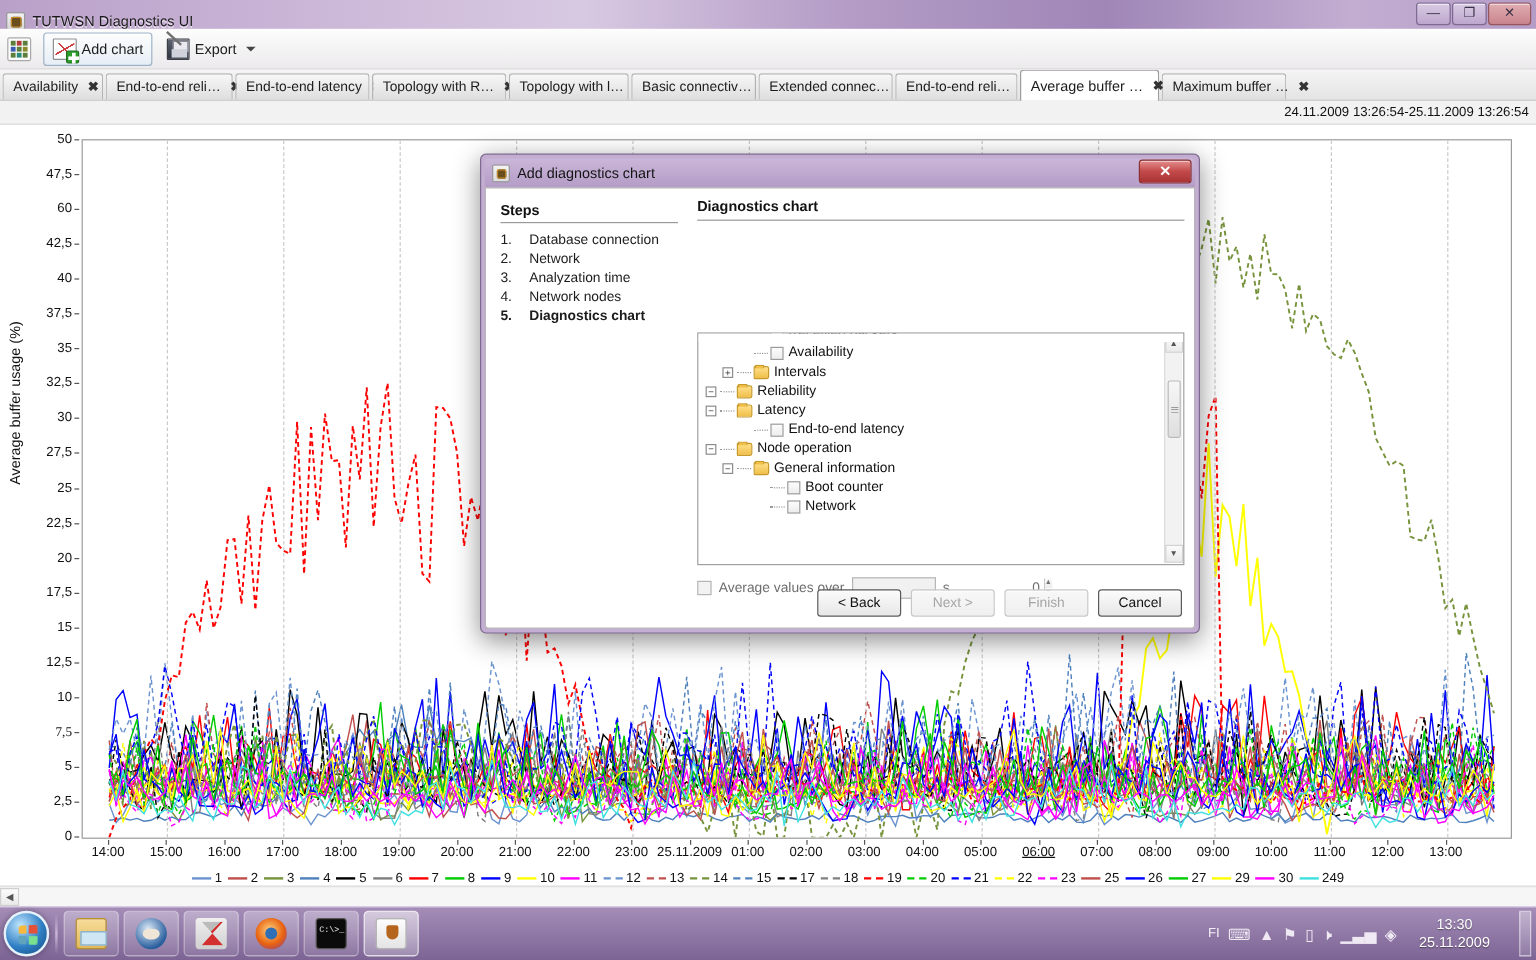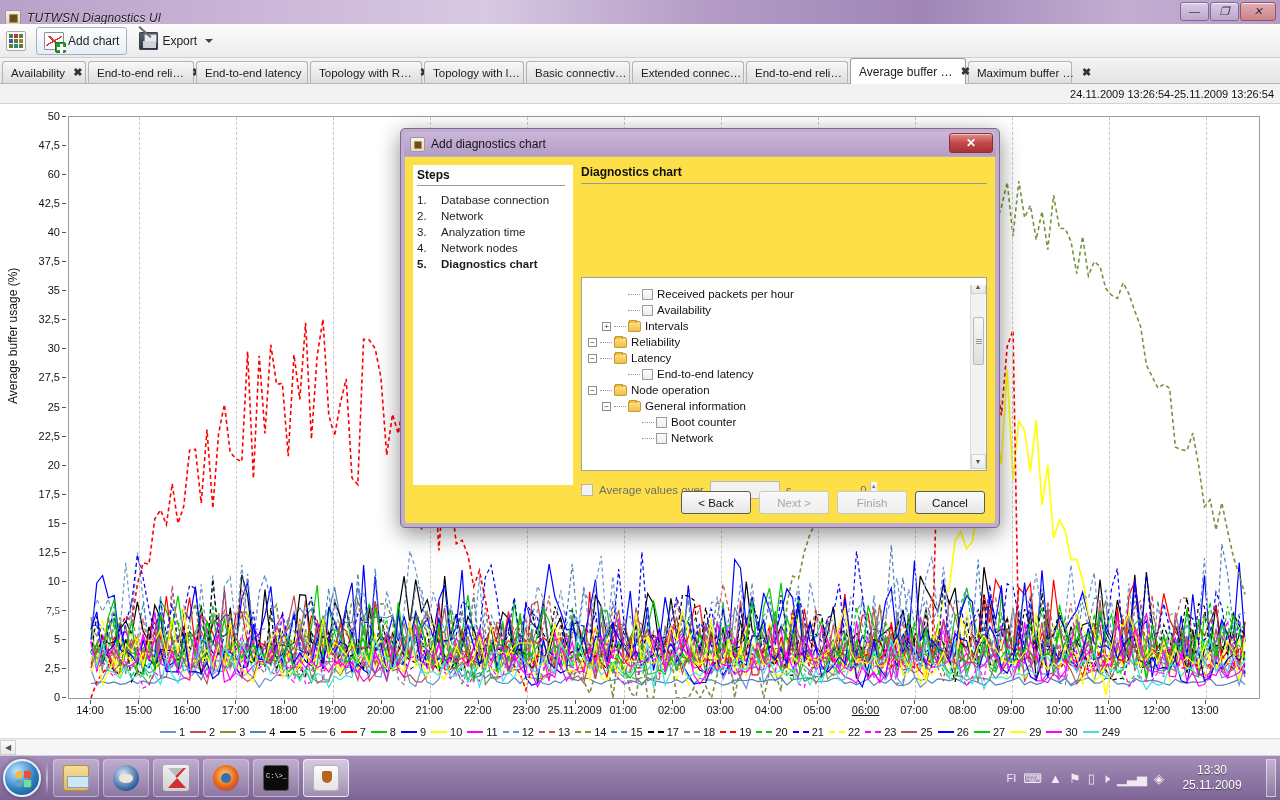--- a/index.html
+++ b/index.html
@@ -15,21 +15,21 @@
     position: relative;
     width: 1280px; height: 800px;
     background: #ffffff;
   }
 
   
   .titlebar {
     position: absolute; left:0; top:0; width:1280px; height:36px;
     background: linear-gradient(to right, #b9a0c8 0%, #c9b4d6 18%, #d8c9e2 38%, #b49cc6 55%, #9f86b7 72%, #c3aed2 88%, #b49cc6 100%);
     border-bottom: 1px solid #8c7aa0;
-    display: flex; align-items: center; font-style: italic;
+    display: flex; align-items: center;
   }
   .titlebar .tb-icon {
     width:16px;height:16px;margin-left:5px;margin-right:6px;
     background: linear-gradient(#f2f2f2,#d4d4d4);
     border:1px solid #9a9a9a; border-radius:2px;
     position: relative;
   }
   .titlebar .tb-icon:after{
     content:"";position:absolute;left:3px;top:3px;width:9px;height:9px;
     background:#6a4f1e; border-radius:2px;
@@ -216,21 +216,21 @@
   .dlg-close{
     position:absolute; right:3px; top:1px; width:44px;height:20px;
     background: linear-gradient(#e48d8d,#c44a4a 48%, #a83333);
     border:1px solid #8b3030; border-radius:3px;
     color:#fff;font-size:12px;font-weight:bold;
     display:flex;align-items:center;justify-content:center;
     box-shadow: inset 0 1px 0 rgba(255,255,255,.5);
   }
   .dlg-body {
     position:absolute; left:3px; top:27px; right:3px; bottom:3px;
-    background:#fde047; border:1px solid #b7b7b7; border-radius:0 0 3px 3px;
+    background:#ffffff; border:1px solid #b7b7b7; border-radius:0 0 3px 3px;
   }
   .steps-pane {
     position:absolute; left:8px; top:8px; width:160px; bottom:38px;
     background:#ffffff; border:none;
   }
   .steps-h { font-size:12px; font-weight:bold; color:#111; padding:3px 0 2px 4px;}
   .steps-rule{height:1px;background:#9a9a9a;margin:1px 8px 6px 4px;}
   .step-row { display:flex; gap:10px; padding:2px 0 2px 4px; font-size:11.5px; color:#1c1c1c;}
   .step-row .num{width:14px;}
   .step-row.current{font-weight:bold;}
@@ -749,26 +749,20 @@
               <div class="tnode" style="padding-left: 34px;">
                 <span class="tog none"></span>
                 <span class="dots"></span>
                 <span class="cbx"></span>
                 <span class="tlabel">Received packets</span>
               </div>
               <div class="tnode" style="padding-left: 34px;">
                 <span class="tog none"></span>
                 <span class="dots"></span>
                 <span class="cbx"></span>
-                <span class="tlabel">Received packets per hour</span>
-              </div>
-              <div class="tnode" style="padding-left: 34px;">
-                <span class="tog none"></span>
-                <span class="dots"></span>
-                <span class="cbx"></span>
                 <span class="tlabel">Availability</span>
               </div>
               <div class="tnode" style="padding-left: 20px;">
                 <span class="tog">+</span>
                 <span class="dots"></span>
                 <span class="folder"></span>
                 <span class="tlabel">Intervals</span>
               </div>
               <div class="tnode" style="padding-left: 6px;">
                 <span class="tog">−</span>

